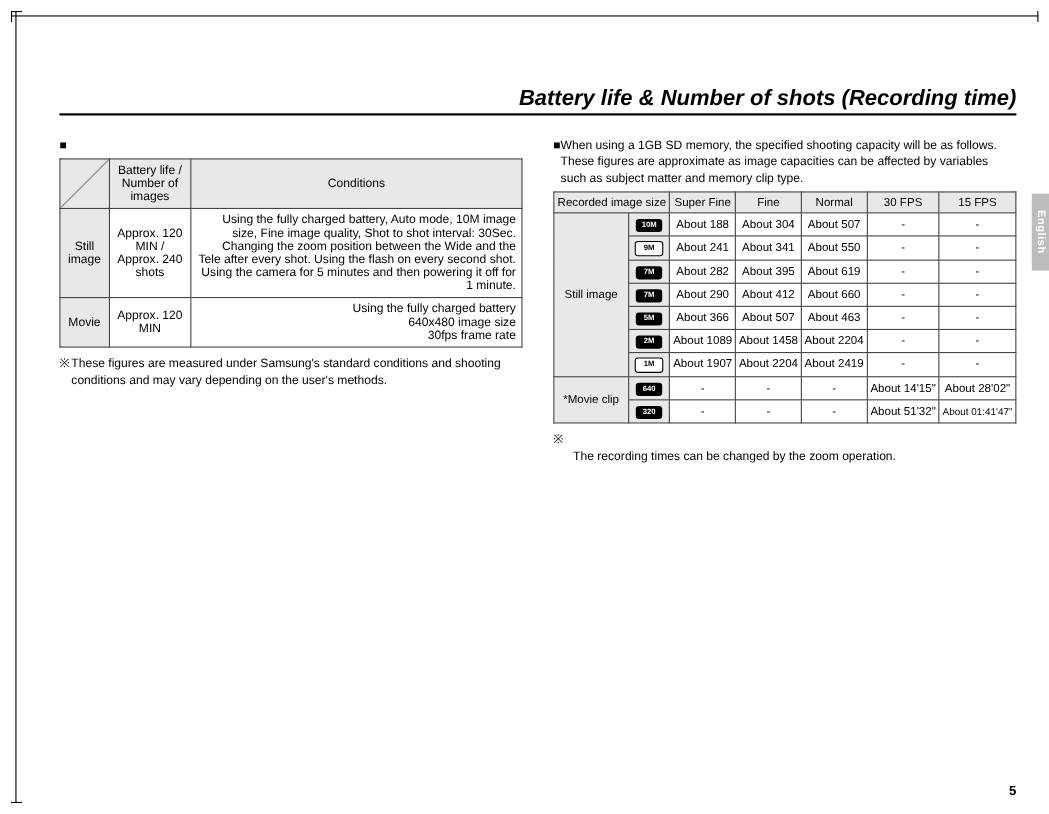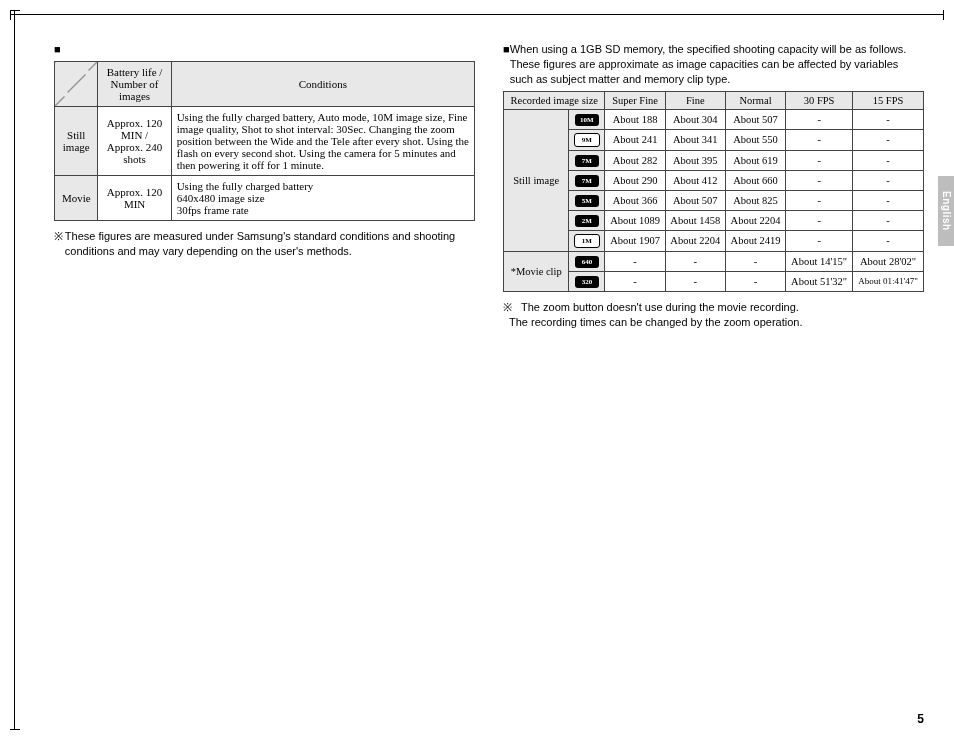--- a/index.html
+++ b/index.html
@@ -76,30 +76,29 @@
   .bullet {
     display: flex;
     margin: 2px 0 4px 0;
     line-height: 1.35;
   }
   .bullet .mark { width: 14px; }
   table {
     border-collapse: collapse;
     width: 100%;
     font-size: 11px;
-    font-family: Liberation Serif, serif;
   }
   td, th {
     border: 1px solid #444;
     padding: 4px 5px;
     text-align: center;
     vertical-align: middle;
   }
   .hgray { background: #e8e8e8; }
-  .tal { text-align: left; }
+  .tal { text-align: right; }
   .diag {
     background: linear-gradient(to bottom right, #e8e8e8 49.5%, #444 49.5%, #444 50.5%, #e8e8e8 50.5%);
   }
   .note {
     display: flex;
     margin-top: 8px;
     line-height: 1.4;
   }
   .note .mark { width: 18px; }
   .icon-box {
@@ -137,38 +136,39 @@
     justify-content: center;
   }
   .side-tab span {
     writing-mode: vertical-rl;
     font-size: 10px;
     font-weight: bold;
     color: #fff;
     letter-spacing: 0.5px;
   }
   .subnote {
-    margin-left: 6px;
+    margin-left: 18px;
     line-height: 1.4;
   }
   .t2 td { padding: 3px 2px; font-size: 10.5px; }
   .nowrap { white-space: nowrap; }
 </style>
 </head>
 <body>
 
 <div class="crop-top"></div>
 <div class="crop-left"></div>
 
 <div class="side-tab">
   <span>English</span>
 </div>
 
 <div class="page">
 
+  <div class="title">Battery life &amp; Number of shots (Recording time)</div>
 
   <div class="columns">
 
     <div class="col">
       <div class="bullet">
         <span class="mark">■</span>
       </div>
 
       <table>
         <tbody>
@@ -244,21 +244,21 @@
           <td>About 290</td>
           <td>About 412</td>
           <td>About 660</td>
           <td>-</td>
           <td>-</td>
         </tr>
         <tr>
           <td class="hgray"><span class="icon-box">5M</span></td>
           <td>About 366</td>
           <td>About 507</td>
-          <td>About 825</td>
+          <td>About 463</td>
           <td>-</td>
           <td>-</td>
         </tr>
         <tr>
           <td class="hgray"><span class="icon-box">2M</span></td>
           <td>About 1089</td>
           <td>About 1458</td>
           <td>About 2204</td>
           <td>-</td>
           <td>-</td>
@@ -286,20 +286,19 @@
           <td>-</td>
           <td>-</td>
           <td class="nowrap">About 51'32"</td>
           <td class="nowrap" style="font-size:9px">About 01:41'47"</td>
         </tr>
       </tbody>
         </table>
 
       <div class="note">
         <span class="mark">※</span>
-        <span>The zoom button doesn't use during the movie recording.</span>
       </div>
       <div class="subnote">The recording times can be changed by the zoom operation.</div>
     </div>
   </div>
 
   <div class="pagenum">5</div>
 </div>
 
 </body></html>

